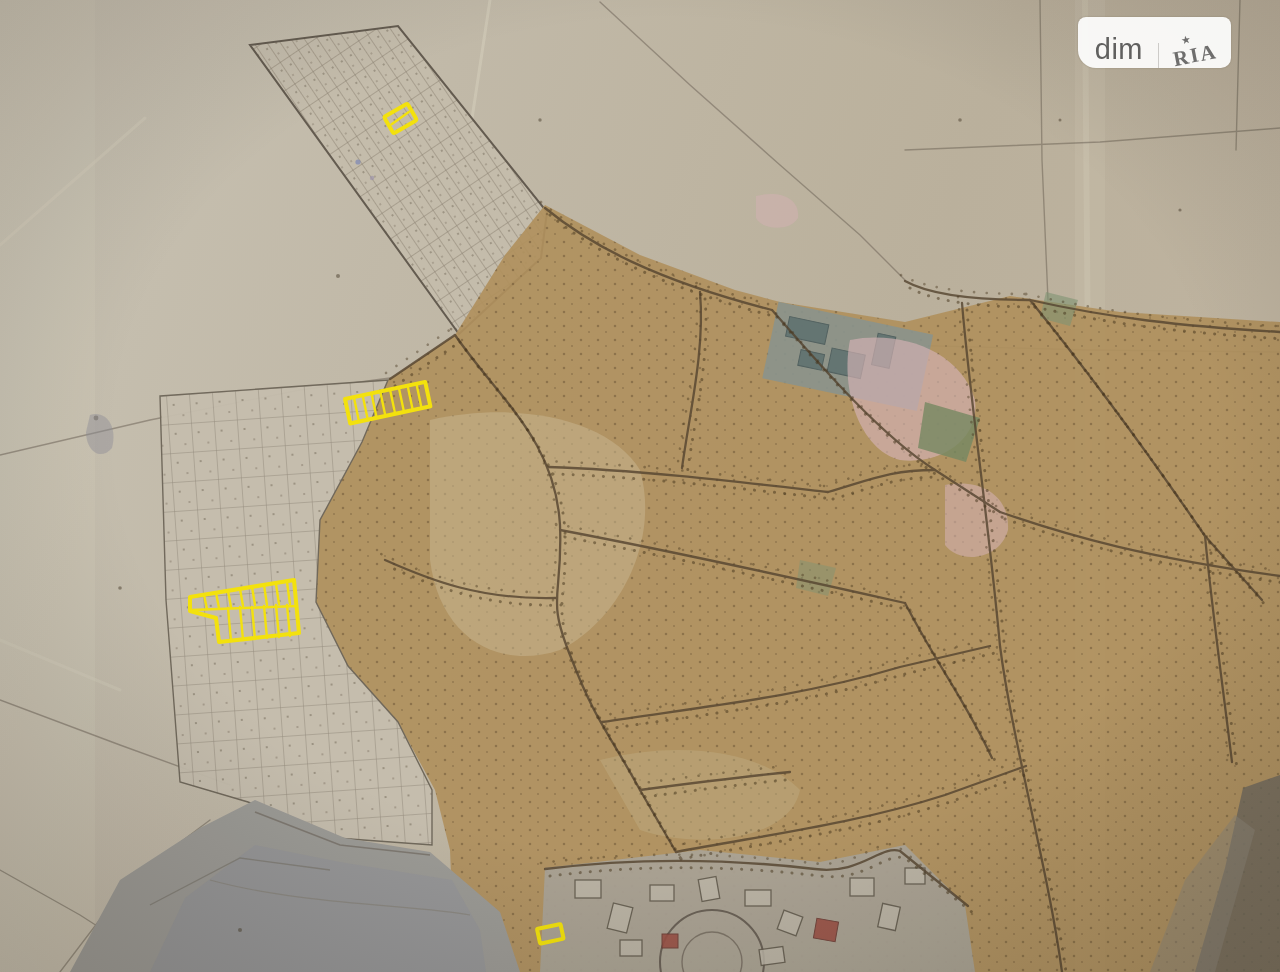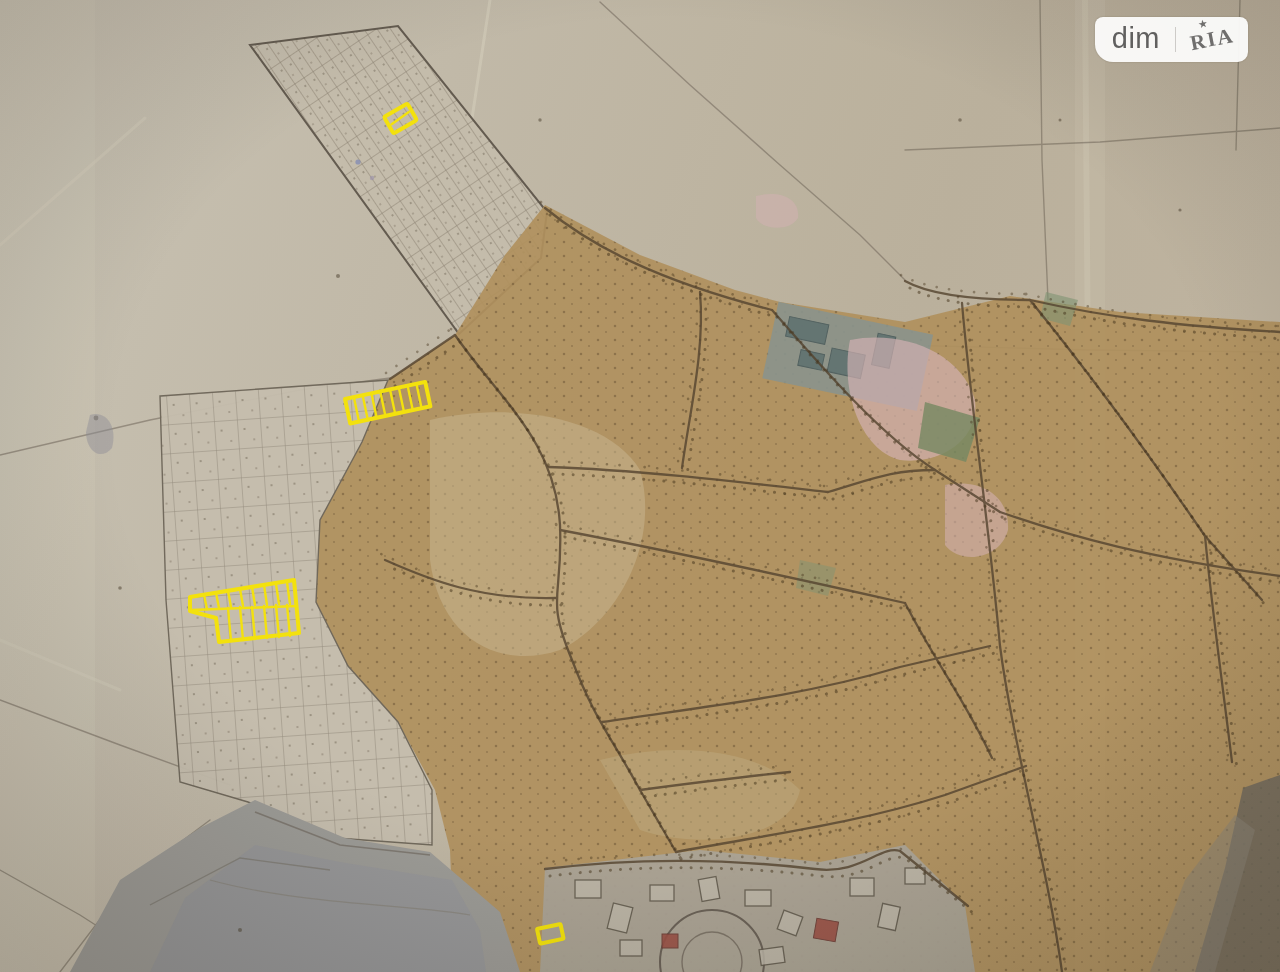--- a/index.html
+++ b/index.html
@@ -14,21 +14,21 @@
              stroke-linecap:round;stroke-linejoin:round;}
   .dots{fill:none;stroke:#443218;stroke-linecap:round;}
   .dotsA{stroke-dasharray:0.1 10;stroke-width:3;opacity:.5;}
   .dotsB{stroke-dasharray:0.1 12.5;stroke-width:2.6;opacity:.42;}
   .hl{fill:none;stroke:#f7e400;stroke-width:4;stroke-linejoin:round;stroke-linecap:round;}
   .hl-in{fill:none;stroke:#f7e400;stroke-width:2.4;stroke-linecap:round;}
   .bldg{fill:#beb7a8;stroke:#60584a;stroke-width:1.3;opacity:.85;}
   .bldg-red{fill:#9e4f44;stroke:#6e3a32;stroke-width:1;opacity:.9;}
   .bldg-teal{fill:#5f7270;stroke:#4c5d5c;stroke-width:1;opacity:.9;}
   
-  .badge{position:absolute;top:17px;right:32px;height:45px;display:flex;align-items:center;
+  .badge{position:absolute;top:17px;right:49px;height:51px;display:flex;align-items:flex-end;
          background:#fcfcfb;border-radius:8px 8px 10px 18px;overflow:hidden;
          box-shadow:0 0 2px rgba(80,70,50,.35);opacity:.95;z-index:5;}
   .badge-left{display:flex;align-items:center;padding:0 15px 2px 17px;}
   .dim-text{font-size:29px;color:#5d5d5d;letter-spacing:.5px;font-family:"Liberation Sans",sans-serif;}
   .badge-right{position:relative;display:flex;align-items:center;justify-content:center;
          width:72px;border-left:1px solid #cfcecb;}
   .ria-wrap{position:relative;transform:rotate(-11deg);color:#6c6c6c;}
   .ria-text{font-family:"Liberation Serif",serif;font-weight:700;font-size:21px;
             letter-spacing:2px;}
   .ria-star{position:absolute;top:-11px;left:11px;font-size:11px;color:#6c6c6c;}

